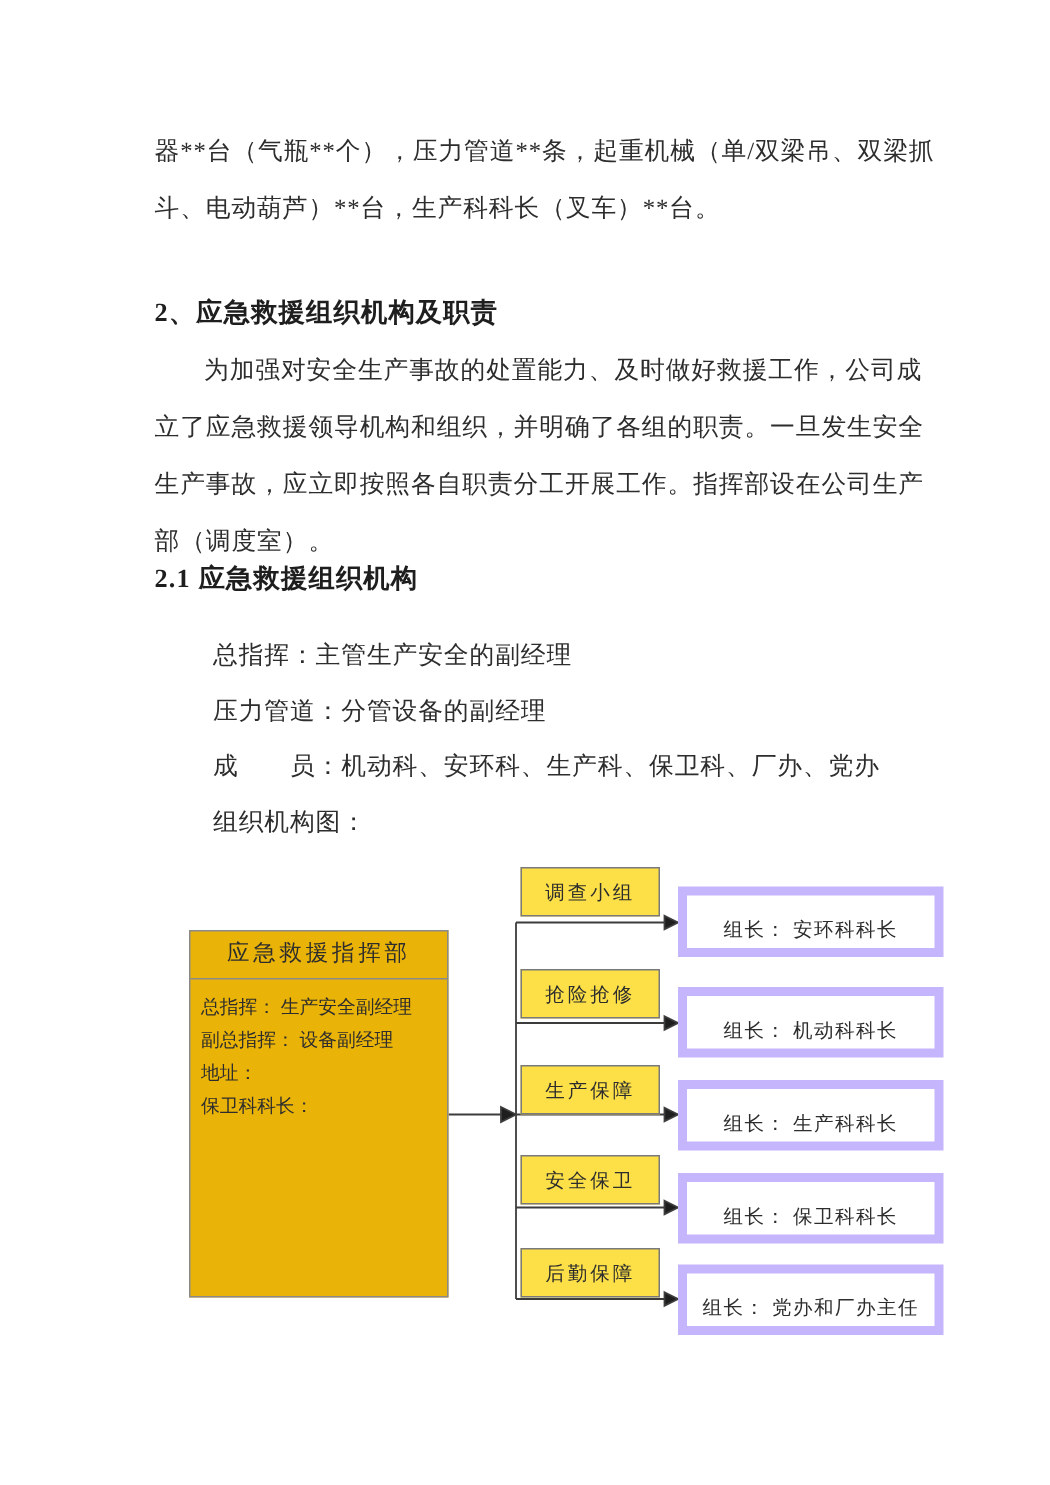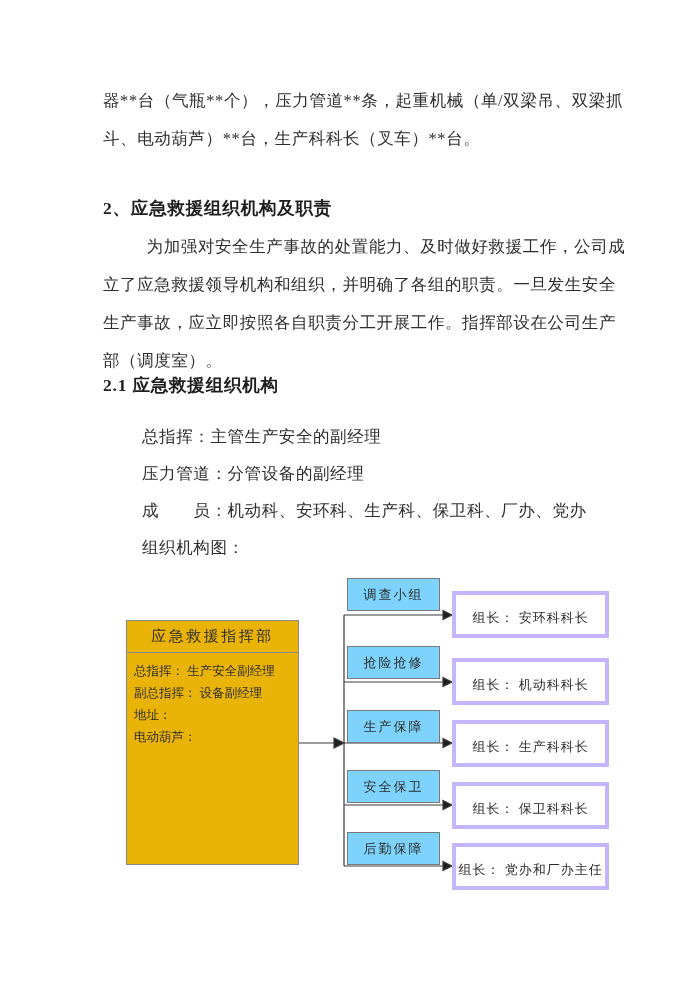--- a/index.html
+++ b/index.html
@@ -8,48 +8,48 @@
     background:#ffffff;overflow:hidden;
     font-family:"Liberation Serif","DejaVu Serif",serif;
     color:#2d2d2d;
   }
   
   .bline{
     position:absolute;left:103px;width:500px;
     font-size:16.5px;line-height:22px;letter-spacing:0.6px;
     white-space:nowrap;color:#2d2d2d;
   }
-  .indent1{padding-left:33px;text-align:center;}
+  .indent1{padding-left:33px;}
   .indent2{padding-left:39px;}
   .heading{
     position:absolute;left:103px;width:500px;
     font-size:17.5px;line-height:22px;font-weight:bold;
     letter-spacing:0.8px;color:#1e1e1e;white-space:nowrap;
   }
   
   .connectors{position:absolute;left:0;top:0;z-index:1;}
   .cmdbox{
     position:absolute;left:126px;top:620px;width:173px;height:245px;
     border:1px solid #8a8a8a;background:#eab308;box-sizing:border-box;z-index:2;
   }
   .cmdtitle{
     height:31px;line-height:30px;text-align:center;
     font-size:15px;letter-spacing:2.5px;color:#2d2d2d;
     border-bottom:1px solid #8a8a8a;
   }
   .cmdbody{padding:7px 7px 0 7px;font-size:12.5px;line-height:22px;color:#2d2d2d;white-space:nowrap;}
   .gbox{
     position:absolute;left:347px;width:93px;height:33px;
-    border:1px solid #7a7a7a;background:#7dd3fc;box-sizing:border-box;z-index:2;
+    border:1px solid #7a7a7a;background:#fde047;box-sizing:border-box;z-index:2;
     text-align:center;line-height:31px;font-size:13px;letter-spacing:2px;color:#2d2d2d;
     white-space:nowrap;
   }
   .lbox{
-    position:absolute;left:452px;width:157px;height:47px;
-    border:4px solid #c4b5fd;background:#fff;box-sizing:border-box;z-index:2;
+    position:absolute;left:452px;width:177px;height:47px;
+    border:6px solid #c4b5fd;background:#fff;box-sizing:border-box;z-index:2;
     text-align:center;line-height:45px;font-size:13px;letter-spacing:1px;color:#2d2d2d;
     white-space:nowrap;
   }
 </style>
 </head>
 <body>
 
 <div class="page">
 
   <div class="bline" style="top:90px">器**台（气瓶**个），压力管道**条，起重机械（单/双梁吊、双梁抓</div>
@@ -89,21 +89,21 @@
       <polygon points="443,861.5 452,866 443,870.5"></polygon>
     </g>
   </svg>
 
   <div class="cmdbox">
     <div class="cmdtitle">应急救援指挥部</div>
     <div class="cmdbody">
       <div>总指挥： 生产安全副经理</div>
       <div>副总指挥： 设备副经理</div>
       <div>地址：</div>
-      <div>电动葫芦：</div>
+      <div>保卫科科长：</div>
     </div>
   </div>
 
   <div class="gbox" style="top:578px">调查小组</div>
   <div class="gbox" style="top:646px">抢险抢修</div>
   <div class="gbox" style="top:710px">生产保障</div>
   <div class="gbox" style="top:770px">安全保卫</div>
   <div class="gbox" style="top:832px">后勤保障</div>
 
   <div class="lbox" style="top:591px">组长： 安环科科长</div>

